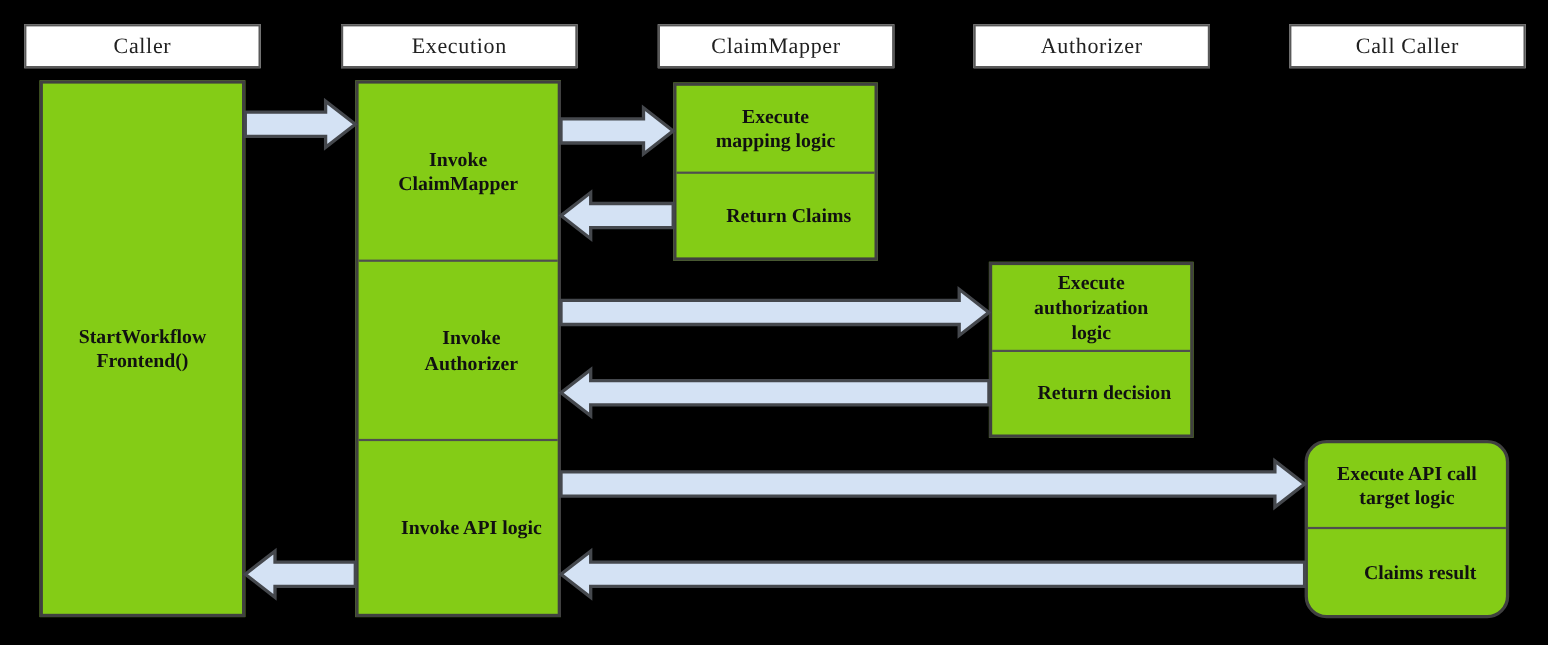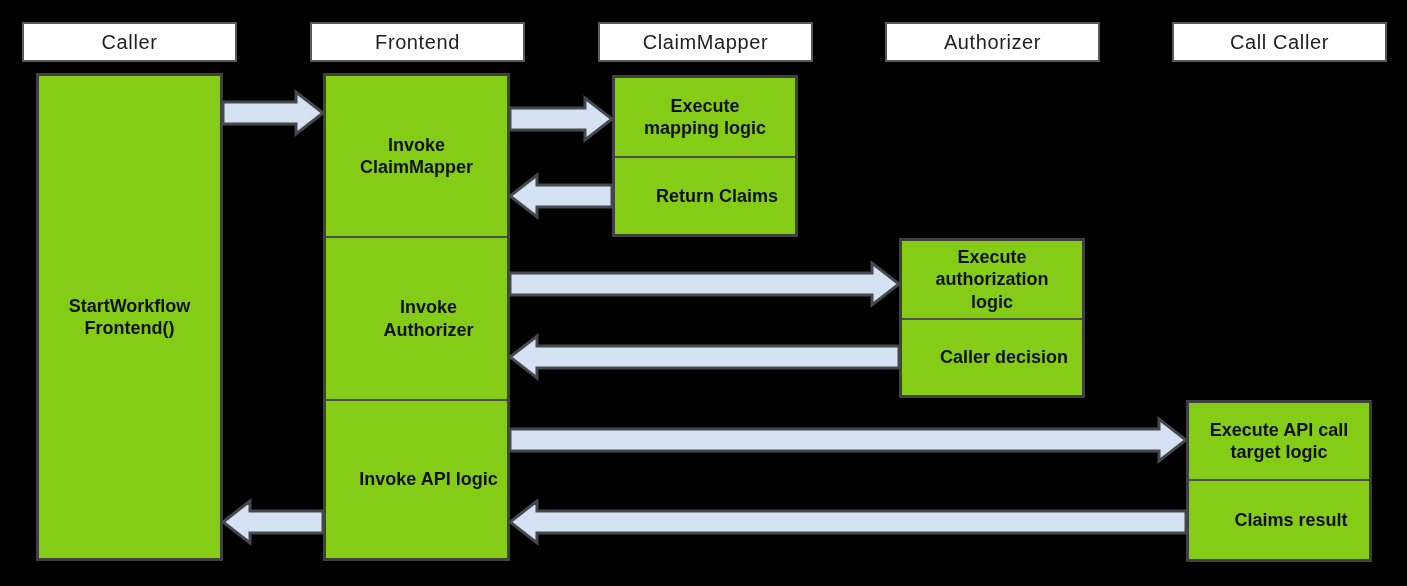--- a/index.html
+++ b/index.html
@@ -6,21 +6,21 @@
     margin: 0;
     padding: 0;
     background: #000000;
   }
   .canvas {
     position: relative;
     width: 1407px;
     height: 586px;
     background: #000000;
     overflow: hidden;
-    font-family: Liberation Sans, sans-serif;
+    font-family: Liberation Serif, serif;
   }
   .lane-header {
     position: absolute;
     top: 22px;
     width: 215px;
     height: 40px;
     background: #ffffff;
     border: 2px solid #595959;
     box-sizing: border-box;
     display: flex;
@@ -69,35 +69,35 @@
   #hdr-caller      { left: 22px; }
   #hdr-frontend    { left: 310px; }
   #hdr-claimmapper { left: 598px; }
   #hdr-authorizer  { left: 885px; }
   #hdr-calltarget  { left: 1172px; }
 
   #act-caller      { left: 36px;   top: 73px;  width: 187px; height: 488px; }
   #act-frontend    { left: 323px;  top: 73px;  width: 187px; height: 488px; }
   #act-claimmapper { left: 612px;  top: 75px;  width: 186px; height: 162px; }
   #act-authorizer  { left: 899px;  top: 238px; width: 186px; height: 160px; }
-  #act-calltarget  { left: 1186px; top: 400px; width: 186px; height: 162px; }
+  #act-calltarget  { left: 1186px; top: 400px; width: 186px; height: 162px; border-radius: 20px; }
 
   #act-frontend .s1 { flex: 0 0 160px; }
   #act-frontend .s2 { flex: 0 0 163px; }
   #act-claimmapper .s1 { flex: 0 0 78px; }
   #act-authorizer  .s1 { flex: 0 0 77px; }
   #act-calltarget  .s1 { flex: 0 0 76px; }
 </style>
 </head>
 <body>
 
 <div class="canvas">
 
   <div class="lane-header" id="hdr-caller">Caller</div>
-  <div class="lane-header" id="hdr-frontend">Frontend</div>
+  <div class="lane-header" id="hdr-frontend">Execution</div>
   <div class="lane-header" id="hdr-claimmapper">ClaimMapper</div>
   <div class="lane-header" id="hdr-authorizer">Authorizer</div>
   <div class="lane-header" id="hdr-calltarget">Call Caller</div>
 
   <div class="activity" id="act-caller">
     <div class="step grow">StartWorkflow
 Frontend()</div>
   </div>
 
   <div class="activity" id="act-frontend">
@@ -111,21 +111,21 @@
   <div class="activity" id="act-claimmapper">
     <div class="step s1">Execute
 mapping logic</div>
     <div class="step grow divided">Return Claims</div>
   </div>
 
   <div class="activity" id="act-authorizer">
     <div class="step s1">Execute
 authorization
 logic</div>
-    <div class="step grow divided">Caller decision</div>
+    <div class="step grow divided">Return decision</div>
   </div>
 
   <div class="activity" id="act-calltarget">
     <div class="step s1">Execute API call
 target logic</div>
     <div class="step grow divided">Claims result</div>
   </div>
 
   <svg class="arrows-layer" width="1407" height="586" viewBox="0 0 1407 586">
     <polygon class="arrow" points="223,102 296,102 296,92 323,113 296,134 296,124 223,124"></polygon>

